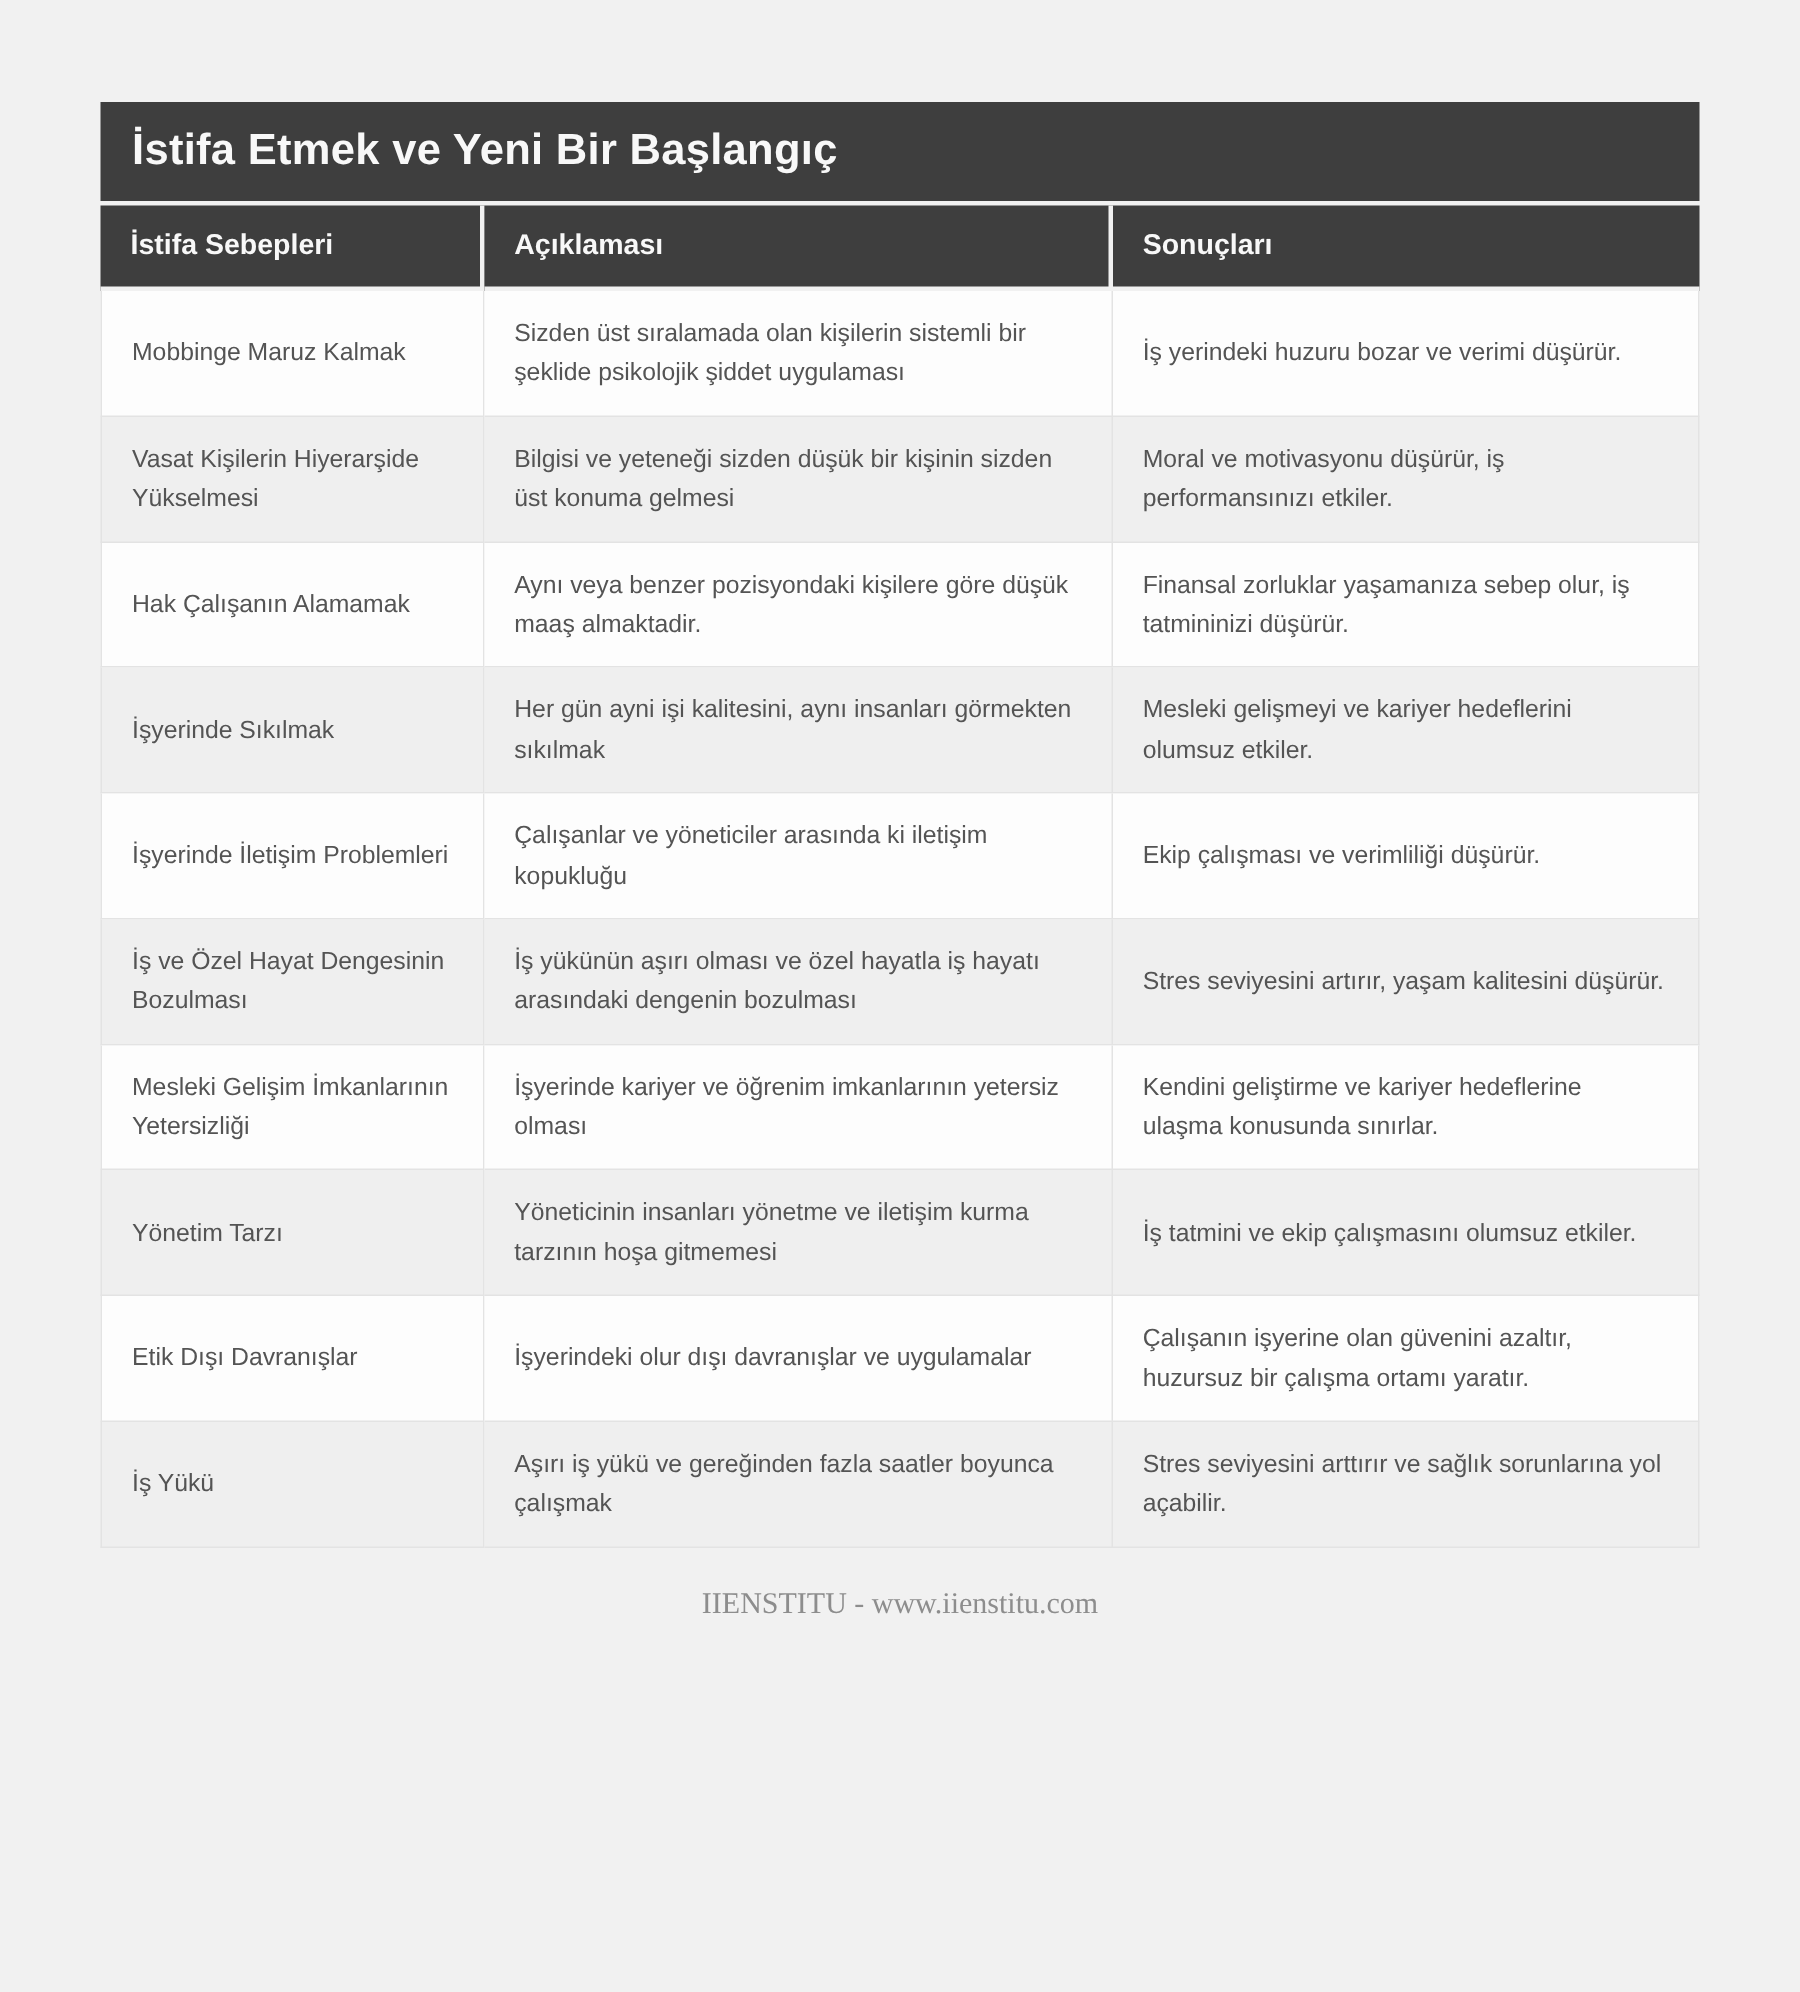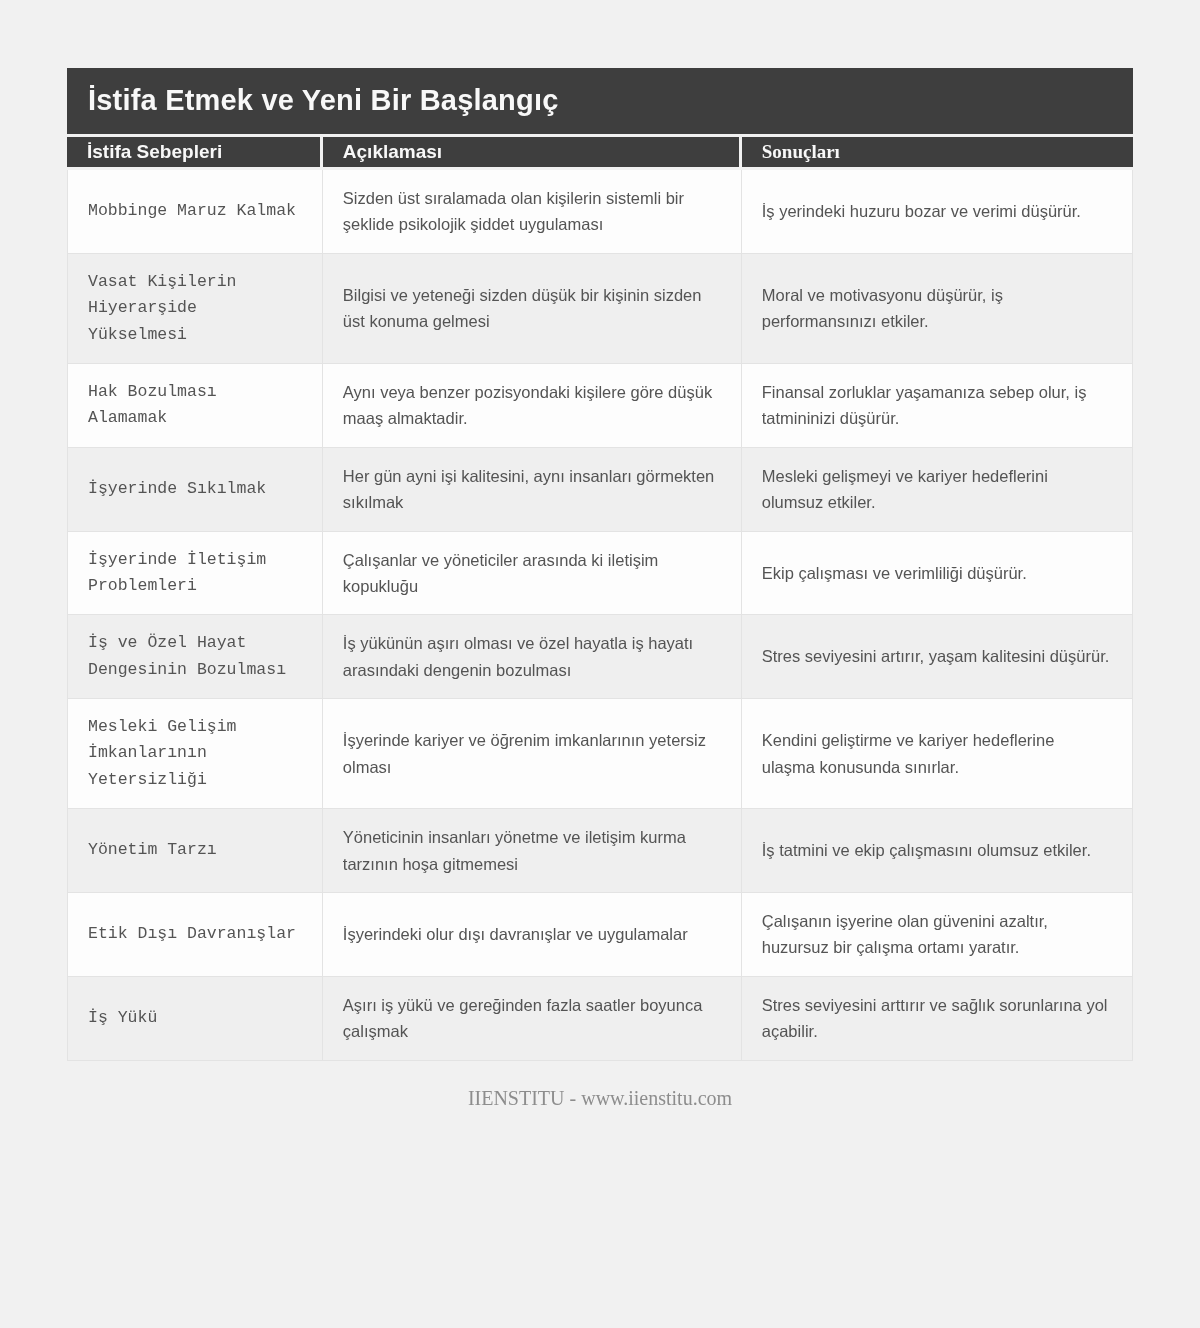--- a/index.html
+++ b/index.html
@@ -44,35 +44,35 @@
   }
   table.resign-table col.c1 { width: 24%; }
   table.resign-table col.c2 { width: 39.3%; }
   table.resign-table col.c3 { width: 36.7%; }
   table.resign-table th {
     background: var(--bar-bg);
     color: var(--bar-text);
     font-size: 19px;
     font-weight: bold;
     text-align: left;
-    padding: 4px 20px;
+    padding: 16px 20px;
     border-right: 3px solid var(--page-bg);
     border-bottom: 3px solid var(--page-bg);
   }
-  table.resign-table th:last-child { border-right: none; font-family: Liberation Serif, serif; }
+  table.resign-table th:last-child { border-right: none; }
   table.resign-table td {
     color: var(--body-text);
     font-size: 16.5px;
     line-height: 1.6;
     vertical-align: middle;
     padding: 15px 20px;
     border-right: 1px solid var(--grid-line);
     border-bottom: 1px solid var(--grid-line);
   }
-  table.resign-table td:first-child { border-left: 1px solid var(--grid-line); font-family: Liberation Mono, monospace; }
+  table.resign-table td:first-child { border-left: 1px solid var(--grid-line); }
   tbody tr:nth-child(odd) td { background: var(--row-odd-bg); }
   tbody tr:nth-child(even) td { background: var(--row-even-bg); }
   .footer {
     margin-top: 26px;
     text-align: center;
     font-size: 20px;
     color: var(--footer-text);
     font-family: Liberation Serif, serif;
   }
 </style>
@@ -104,21 +104,21 @@
     <td>İş yerindeki huzuru bozar ve verimi düşürür.</td>
   </tr>
 
   <tr>
     <td>Vasat Kişilerin Hiyerarşide Yükselmesi</td>
     <td>Bilgisi ve yeteneği sizden düşük bir kişinin sizden üst konuma gelmesi</td>
     <td>Moral ve motivasyonu düşürür, iş performansınızı etkiler.</td>
   </tr>
 
   <tr>
-    <td>Hak Bozulması Alamamak</td>
+    <td>Hak Çalışanın Alamamak</td>
     <td>Aynı veya benzer pozisyondaki kişilere göre düşük maaş almaktadir.</td>
     <td>Finansal zorluklar yaşamanıza sebep olur, iş tatmininizi düşürür.</td>
   </tr>
 
   <tr>
     <td>İşyerinde Sıkılmak</td>
     <td>Her gün ayni işi kalitesini, aynı insanları görmekten sıkılmak</td>
     <td>Mesleki gelişmeyi ve kariyer hedeflerini olumsuz etkiler.</td>
   </tr>
 

